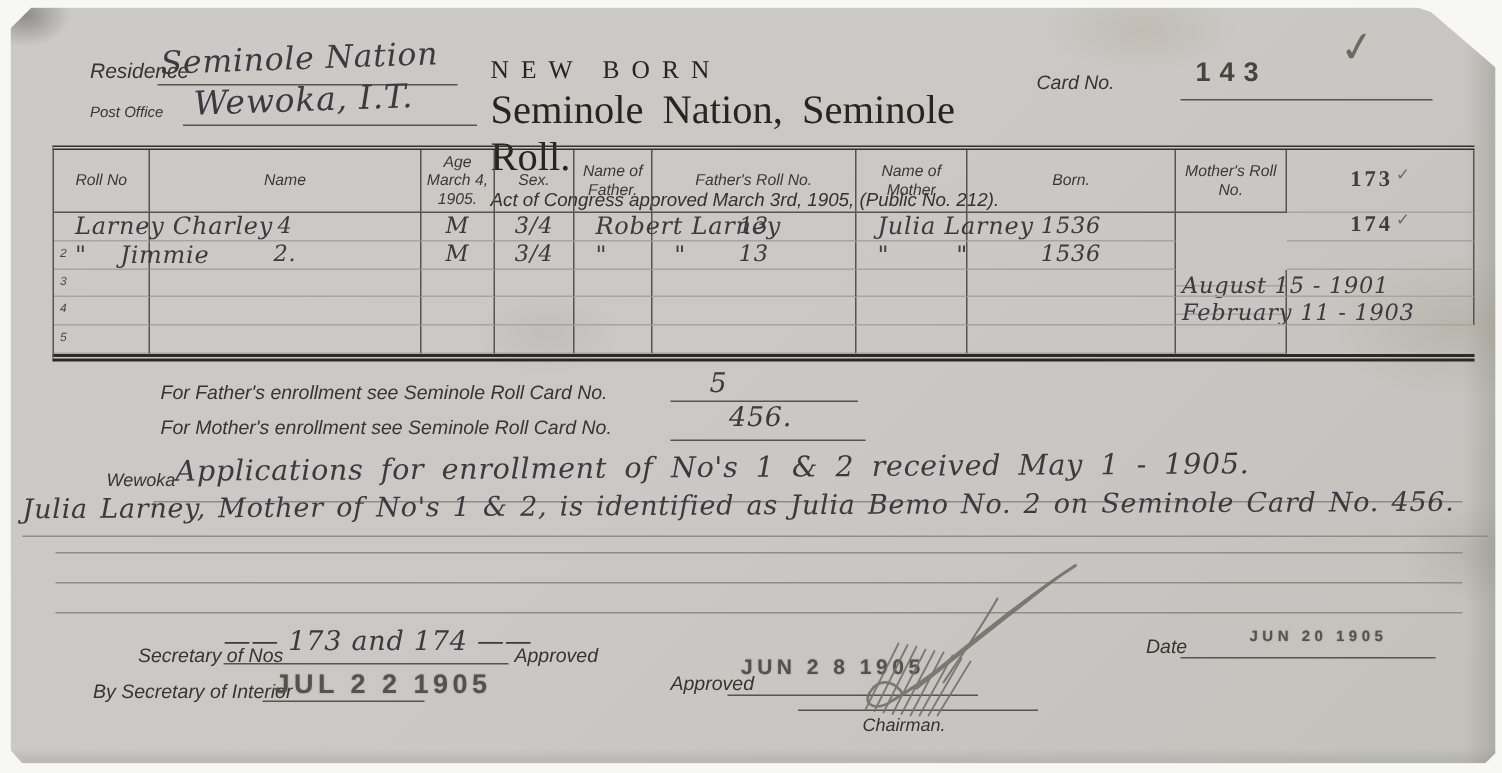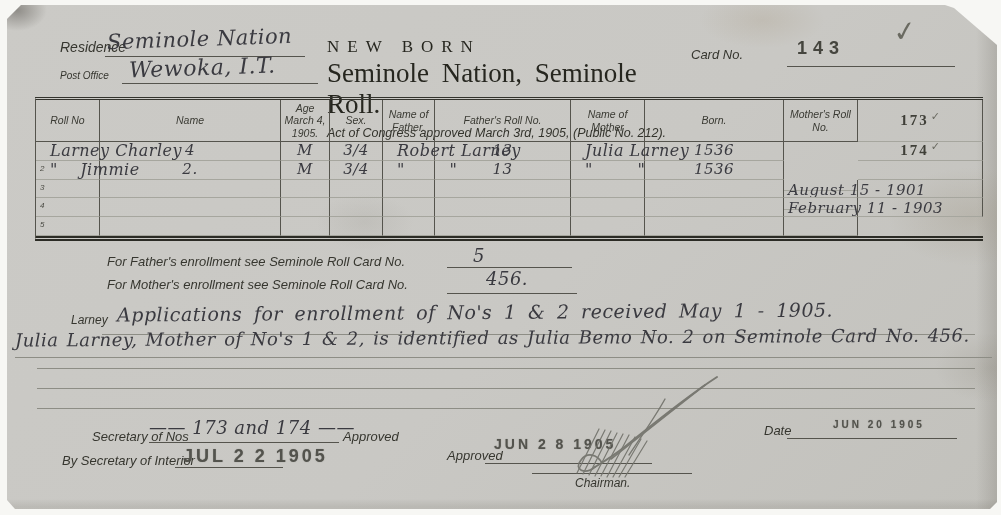--- a/index.html
+++ b/index.html
@@ -228,21 +228,21 @@
       <div class="td"></div>
     </div>
 
     <span class="lbl father-lbl">For Father's enrollment see Seminole Roll Card No.</span>
     <span class="hw father-val">5</span>
     <div class="rule" style="left:440px;top:262px;width:125px;"></div>
     <span class="lbl mother-lbl">For Mother's enrollment see Seminole Roll Card No.</span>
     <span class="hw mother-val">456.</span>
     <div class="rule" style="left:440px;top:288px;width:130px;"></div>
 
-    <span class="lbl remarks-lbl">Larney</span>
+    <span class="lbl remarks-lbl">Wewoka</span>
     <span class="hw r1">Applications for enrollment of No's 1 &amp; 2 received May 1 - 1905.</span>
     <div class="rule light" style="left:95px;top:329px;width:873px;"></div>
     <span class="hw r2">Julia Larney, Mother of No's 1 &amp; 2, is identified as Julia Bemo No. 2 on Seminole Card No. 456.</span>
     <div class="rule light" style="left:8px;top:352px;width:977px;"></div>
     <div class="rule light" style="left:30px;top:363px;width:938px;"></div>
     <div class="rule light" style="left:30px;top:383px;width:938px;"></div>
     <div class="rule light" style="left:30px;top:403px;width:938px;"></div>
 
     <span class="lbl enr-lbl">Secretary of Nos</span>
     <span class="hw enr-val">—— 173 and 174 ——</span>

